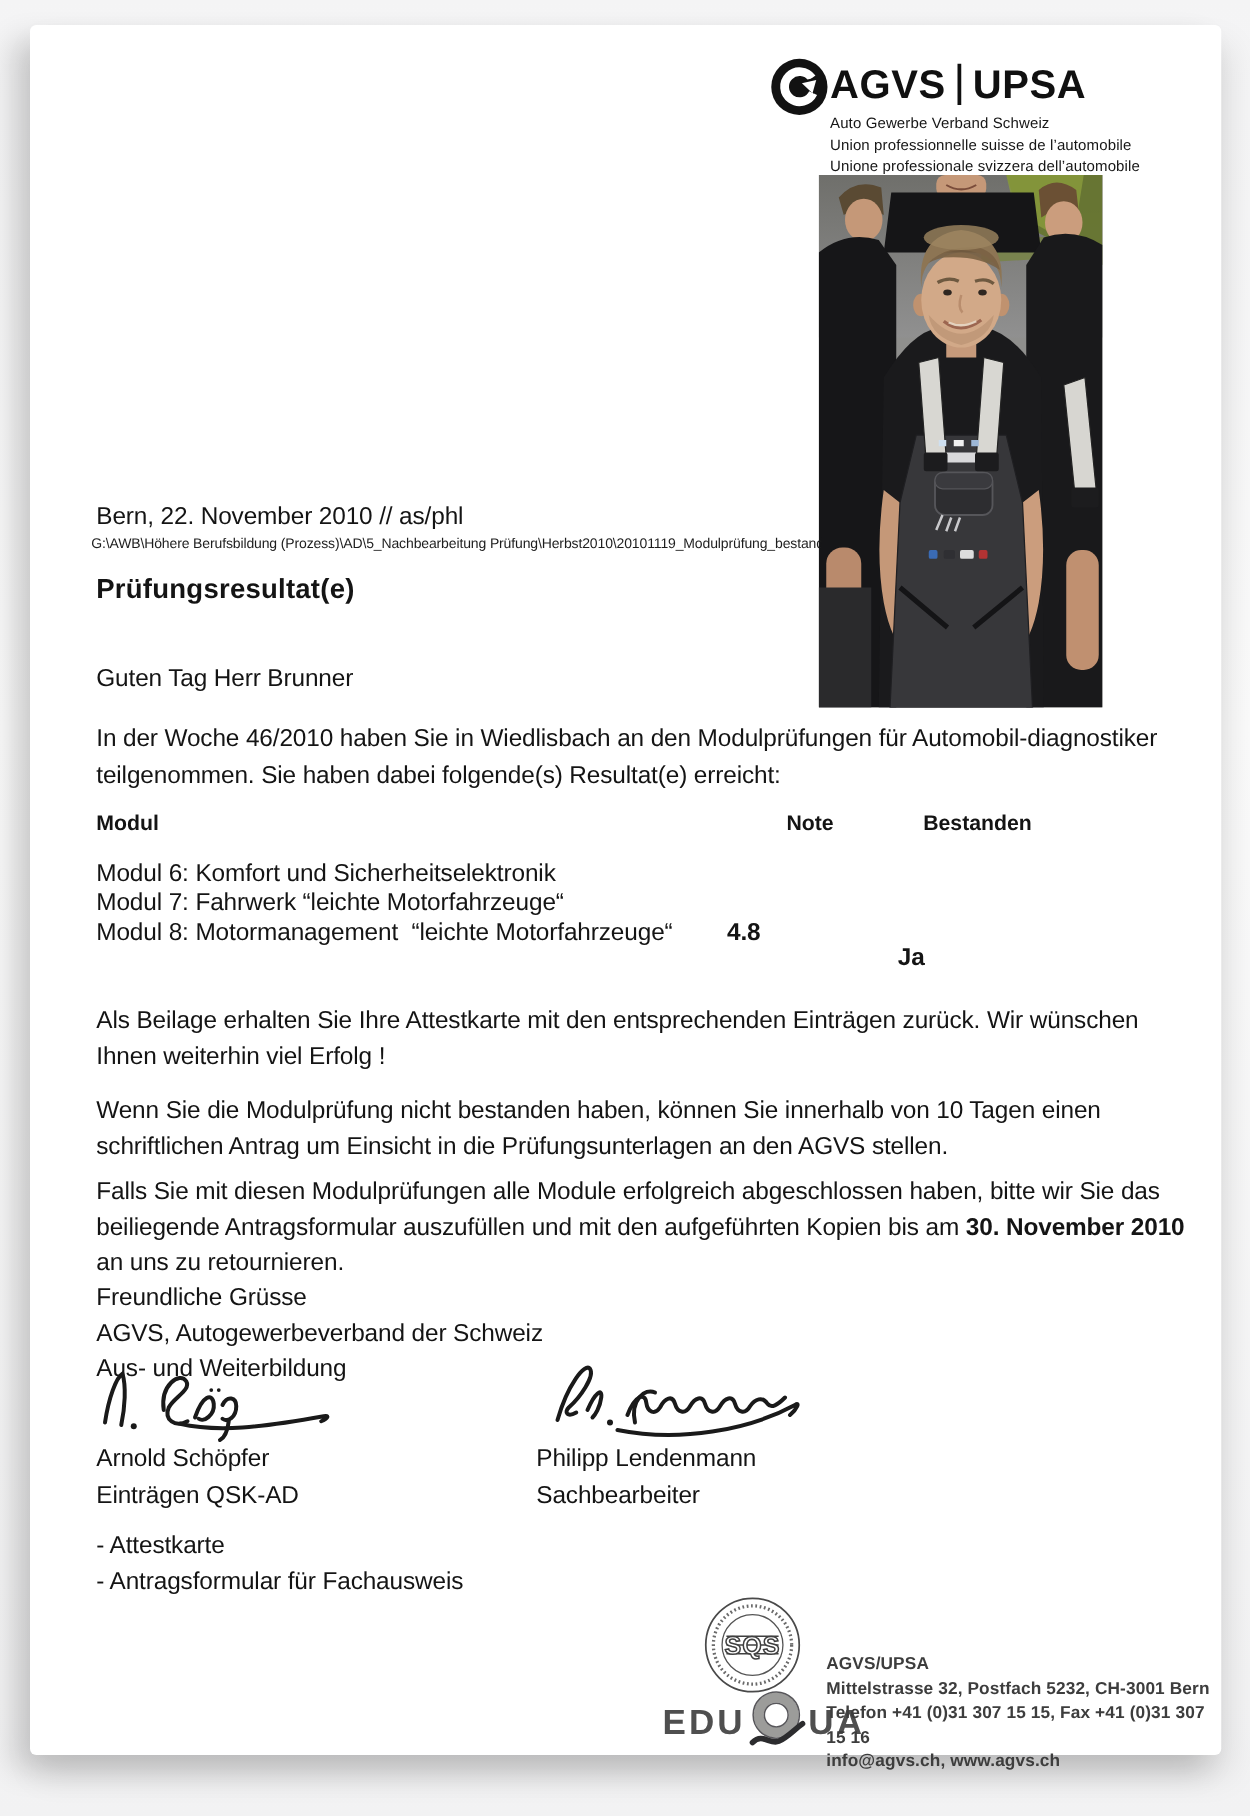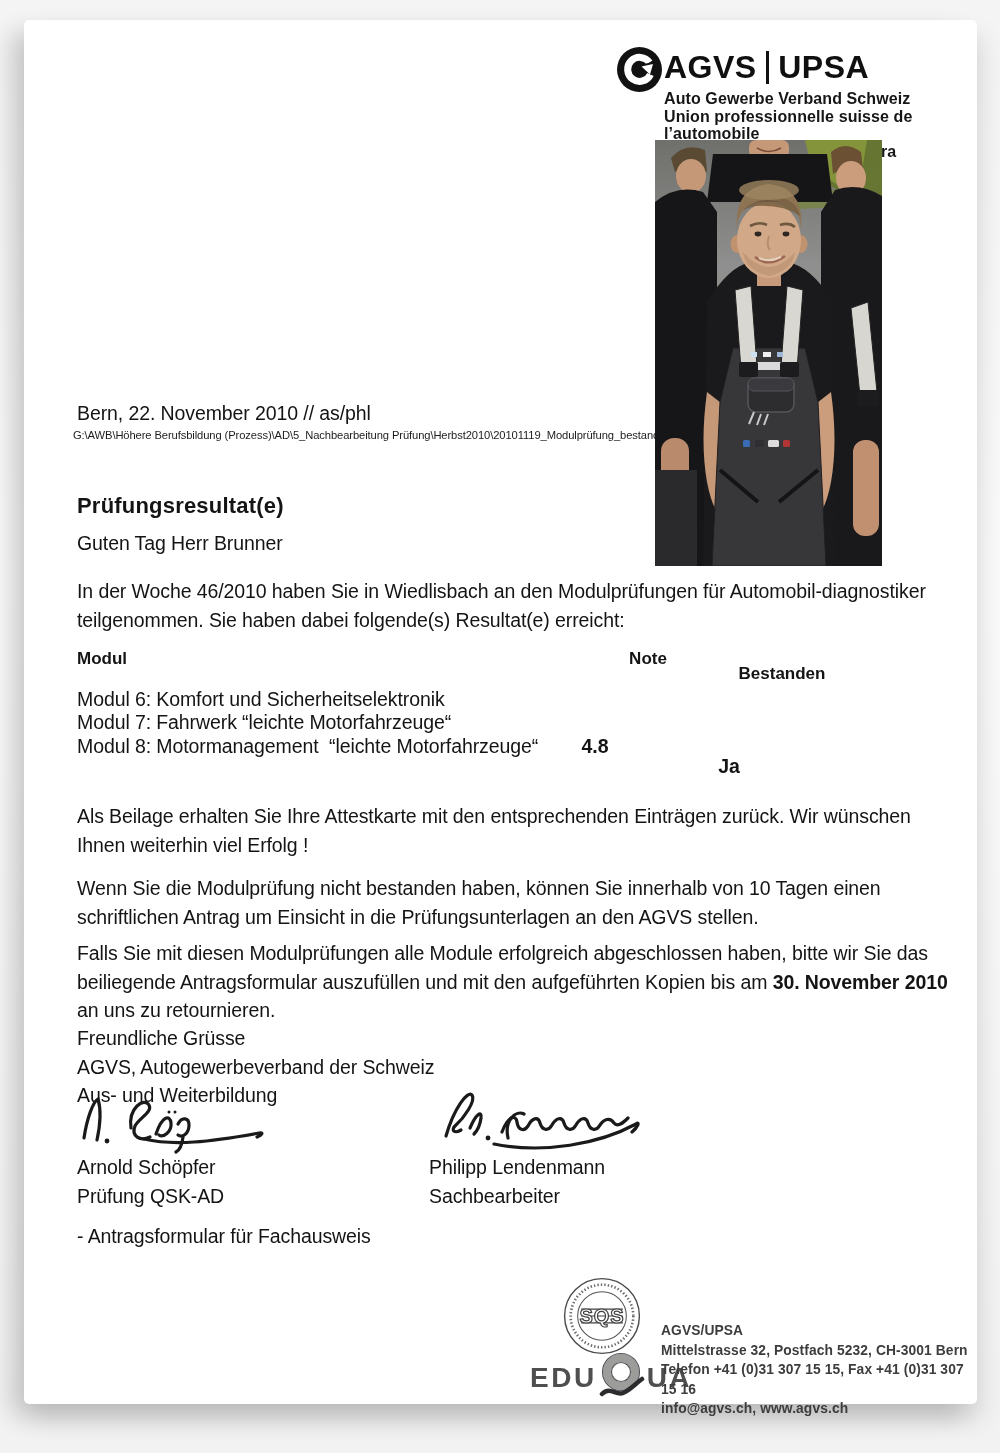--- a/index.html
+++ b/index.html
@@ -14,30 +14,30 @@
   .sheet{
     position:absolute;left:24px;top:20px;width:953px;height:1384px;
     background:#ffffff;border-radius:5px;
     box-shadow:-14px 12px 24px rgba(0,0,0,.16), 6px 16px 26px rgba(0,0,0,.10);
   }
   .abs{position:absolute;}
   .txt{font-size:19.5px;line-height:28.6px;letter-spacing:-0.1px;}
   .b{font-weight:bold;}
   .brandname{display:flex;align-items:center;font-size:32px;font-weight:bold;letter-spacing:.5px;color:#101010;}
   .brandbar{width:3.5px;height:33px;background:#101010;margin:0 9px;}
-  .orgline{font-size:16px;line-height:17.5px;color:#161616;letter-spacing:.1px;font-weight:bold;}
+  .orgline{font-size:12px;line-height:17.5px;color:#161616;letter-spacing:.1px;}
   .filepath{font-size:11.2px;color:#1d1d1d;white-space:nowrap;overflow:hidden;width:584px;letter-spacing:-0.1px;}
-  .title{font-size:22px;font-weight:bold;letter-spacing:.2px;margin-top:35px;}
+  .title{font-size:22px;font-weight:bold;letter-spacing:.2px;}
   .tblhead{font-size:17px;font-weight:bold;}
   .row{position:relative;height:23.4px;font-size:19.5px;line-height:23.4px;letter-spacing:-0.1px;}
   .module{white-space:pre-wrap;}
   .cell-grade{position:absolute;left:458px;width:120px;text-align:center;font-weight:bold;}
   .cell-pass{position:absolute;left:587px;width:130px;text-align:center;font-weight:bold;margin-top:20px;}
   .h-grade{position:absolute;left:511px;top:0;width:120px;text-align:center;}
-  .h-pass{position:absolute;left:640px;top:15px;width:130px;text-align:center;}
+  .h-pass{position:absolute;left:640px;top:0;width:130px;text-align:center;}
   .footertxt{font-size:13.8px;line-height:19.6px;font-weight:bold;color:#3d3d3d;letter-spacing:.1px;}
   .eduqua{display:flex;align-items:center;}
   .eduqua .lt{font-size:28px;font-weight:bold;color:#4f4f4f;letter-spacing:2.5px;line-height:28px;}
   .photo-frame{box-shadow:0 0 0 1px #d7d7d7 inset;}
 </style>
 </head>
 <body>
 
 <div class="stage">
   <div class="sheet">
@@ -193,28 +193,29 @@
         <path d="M46,48 C52,34 58,30 57,38 C56,46 52,52 50,54"></path>
         <path d="M84,58 C80,40 92,30 100,34"></path>
         <path d="M78,52 C84,36 92,34 93,42 C94,50 100,52 104,46 C108,38 114,36 116,43 C118,50 124,52 128,45 C132,38 138,36 140,43 C142,50 148,52 152,45 C156,38 162,36 164,43 C166,50 172,52 176,45 C180,39 186,37 190,43 C193,47 198,44 204,38"></path>
         <path d="M70,64 C120,74 175,64 212,44 C216,41 214,47 208,52"></path>
       </g>
       <circle cx="64" cy="58" r="2.4" fill="#1a1a1a"></circle>
     </svg>
 
     <div class="abs txt" style="left:53px;top:1133px">
       <div>Arnold Schöpfer</div>
-      <div>Prüfung QSK-AD</div>
+      <div>Einträgen QSK-AD</div>
     </div>
     <div class="abs txt" style="left:405px;top:1133px">
       <div>Philipp Lendenmann</div>
       <div>Sachbearbeiter</div>
     </div>
 
     <div class="abs txt" style="left:53px;top:1202px;line-height:29px">
+      <div>- Attestkarte</div>
       <div>- Antragsformular für Fachausweis</div>
     </div>
 
     <svg class="abs" style="left:538px;top:1256px" width="80" height="80" viewBox="0 0 92 92">
       <circle cx="46" cy="46" r="43" fill="none" stroke="#4a4a4a" stroke-width="1.6"></circle>
       <circle cx="46" cy="46" r="36" fill="none" stroke="#6a6a6a" stroke-width="3" stroke-dasharray="1.6 2.4"></circle>
       <circle cx="46" cy="46" r="28" fill="none" stroke="#555555" stroke-width="1.2"></circle>
       <line x1="22" y1="38" x2="70" y2="38" stroke="#3f3f3f" stroke-width="1.4"></line>
       <line x1="22" y1="46" x2="70" y2="46" stroke="#3f3f3f" stroke-width="1.4"></line>
       <line x1="22" y1="54" x2="70" y2="54" stroke="#3f3f3f" stroke-width="1.4"></line>

